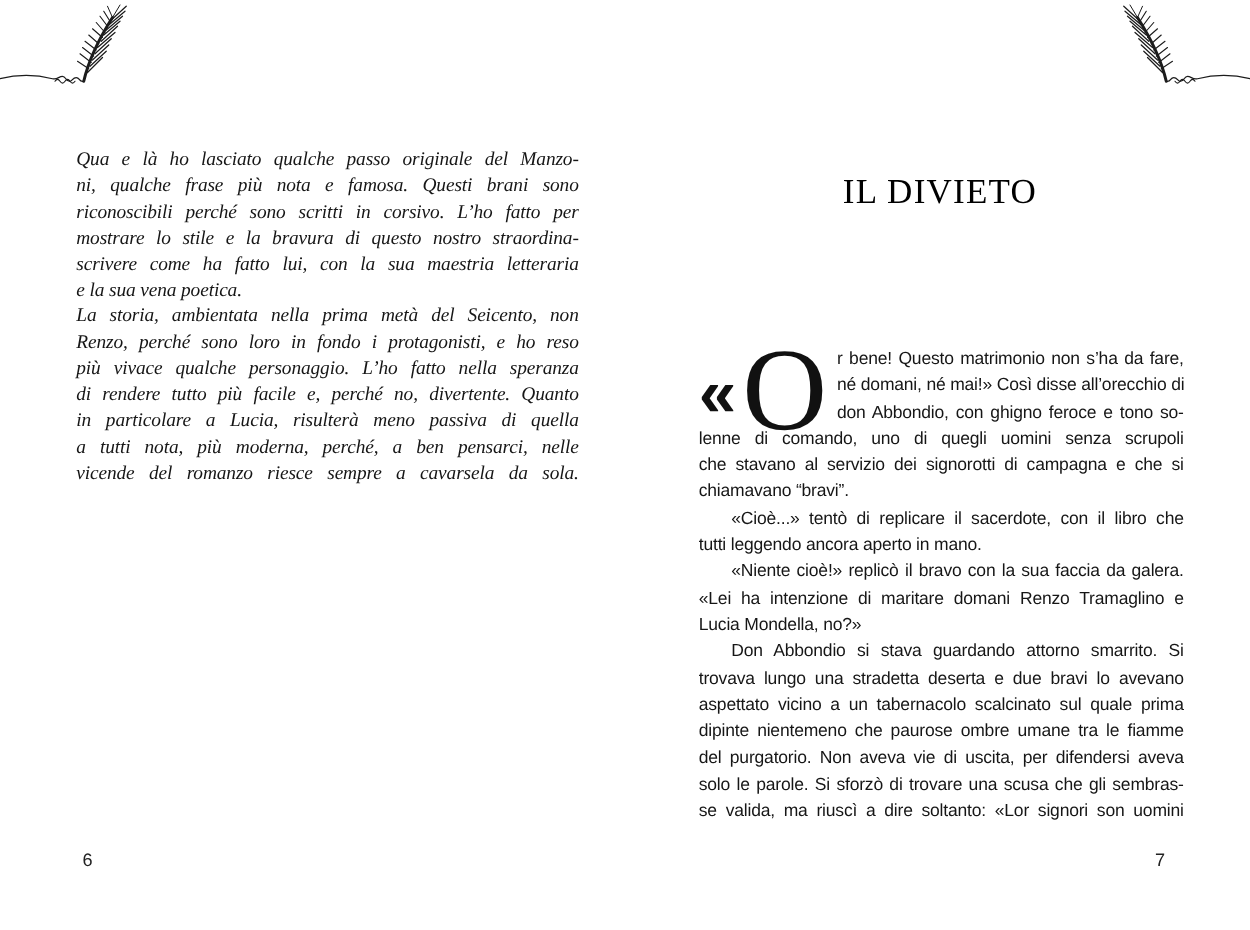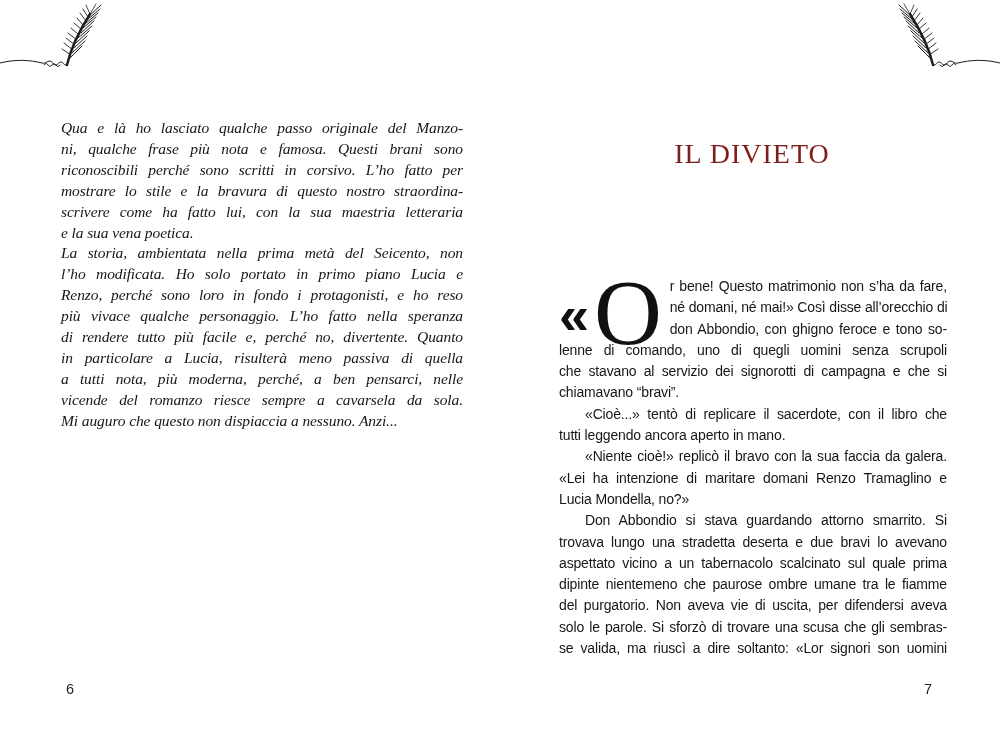--- a/index.html
+++ b/index.html
@@ -27,21 +27,21 @@
     white-space:nowrap;
     text-align:justify;
     text-align-last:justify;
   }
   .tline-last{text-align-last:left;}
 
   
   .rtitle{
     position:absolute;left:558px;top:138px;width:388px;
     font-family:"Liberation Serif",serif;
-    font-size:28px;letter-spacing:1px;color:#7f1d1d;
+    font-size:28px;letter-spacing:1px;color:#000000;
     text-align:center;white-space:nowrap;
   }
 
   
   .rbody{
     position:absolute;left:559px;top:276px;width:388px;
     font-family:"Liberation Sans",sans-serif;
     font-size:14px;letter-spacing:-0.15px;color:#161616;
   }
   .rbody .tline{line-height:21.3px;}
@@ -154,28 +154,26 @@
     <div class="para">
         <div class="tline">Qua e là ho lasciato qualche passo originale del Manzo-</div>
         <div class="tline">ni, qualche frase più nota e famosa. Questi brani sono</div>
         <div class="tline">riconoscibili perché sono scritti in corsivo. L’ho fatto per</div>
         <div class="tline">mostrare lo stile e la bravura di questo nostro straordina-</div>
         <div class="tline">scrivere come ha fatto lui, con la sua maestria letteraria</div>
         <div class="tline tline-last">e la sua vena poetica.</div>
       </div>
     <div class="para">
         <div class="tline">La storia, ambientata nella prima metà del Seicento, non</div>
-        <div class="tline">l’ho modificata. Ho solo portato in primo piano Lucia e</div>
         <div class="tline">Renzo, perché sono loro in fondo i protagonisti, e ho reso</div>
         <div class="tline">più vivace qualche personaggio. L’ho fatto nella speranza</div>
         <div class="tline">di rendere tutto più facile e, perché no, divertente. Quanto</div>
         <div class="tline">in particolare a Lucia, risulterà meno passiva di quella</div>
         <div class="tline">a tutti nota, più moderna, perché, a ben pensarci, nelle</div>
         <div class="tline">vicende del romanzo riesce sempre a cavarsela da sola.</div>
-        <div class="tline tline-last">Mi auguro che questo non dispiaccia a nessuno. Anzi...</div>
       </div>
   </div>
 
   <div class="rtitle">IL DIVIETO</div>
 
   <div class="rbody">
     <div class="para">
       <span class="dc">
         <span class="dc-quote">«</span>
         <span class="dc-letter">O</span>

